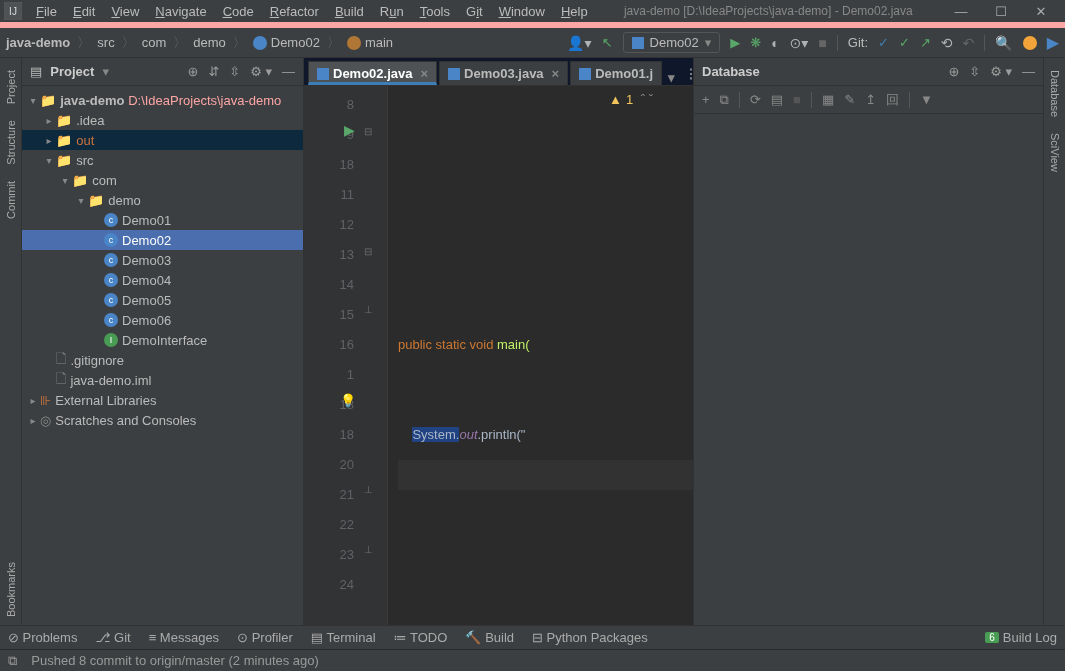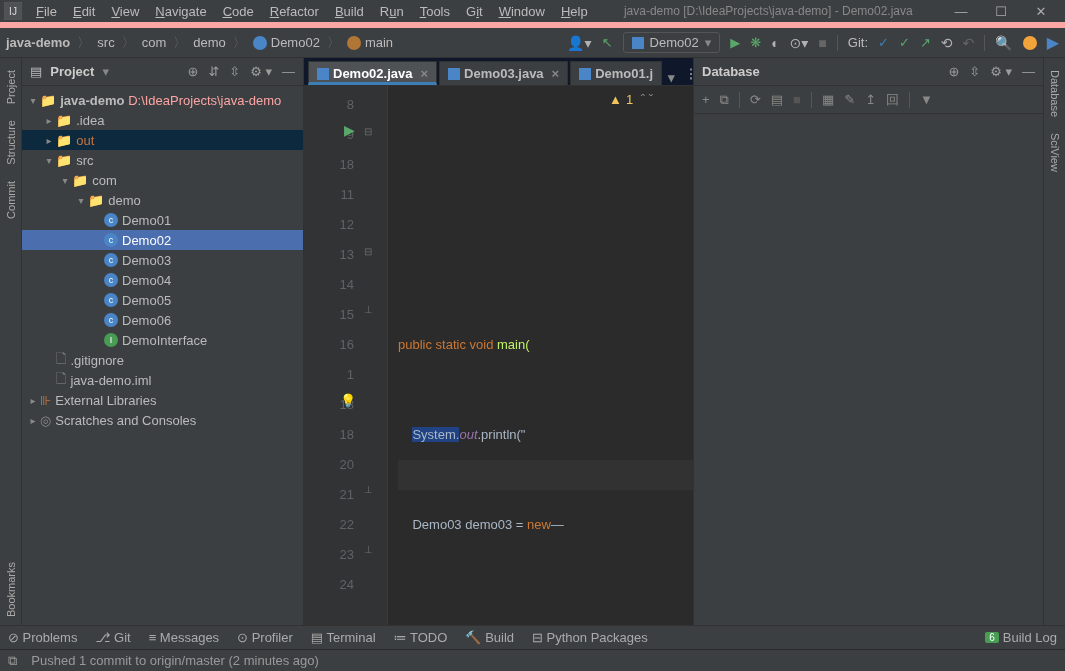--- a/index.html
+++ b/index.html
@@ -286,21 +286,20 @@
         <span class="fold" style="top:218px">⊥</span>
         <span class="fold" style="top:398px">⊥</span>
         <span class="fold" style="top:458px">⊥</span>
         <span class="bulb">💡</span>
       </div>
       <div class="code">
         <div class="cur-line"></div>
         <div> </div>
         <div><span class="kw">public static void</span> <span style="color:#bef264">main(</span></div>
         <div>    <span class="st">System.</span><span class="em">out</span><span>.println("</span></div>
-        <div>    <span>Demo03 demo03 = </span><span class="kw">new</span><span>—</span></div>
         
         
         
         
         
         
         
         
         
         
@@ -353,14 +352,14 @@
   <span>🔨 <span>Build</span></span>
   <span>⊟ <span>Python Packages</span></span>
   <span class="ev">
       <span class="n">6</span>
       <span>Build Log</span>
     </span>
 </div>
 
 <div class="status">
   <span>⧉</span>
-  <span>Pushed 1 commit to origin/master (2 minutes ago)</span>
+  <span>Pushed 8 commit to origin/master (2 minutes ago)</span>
 </div>
 
 </body></html>

